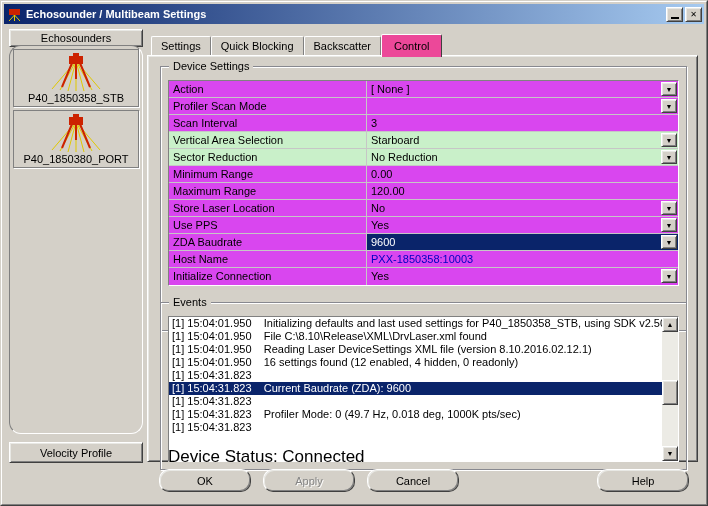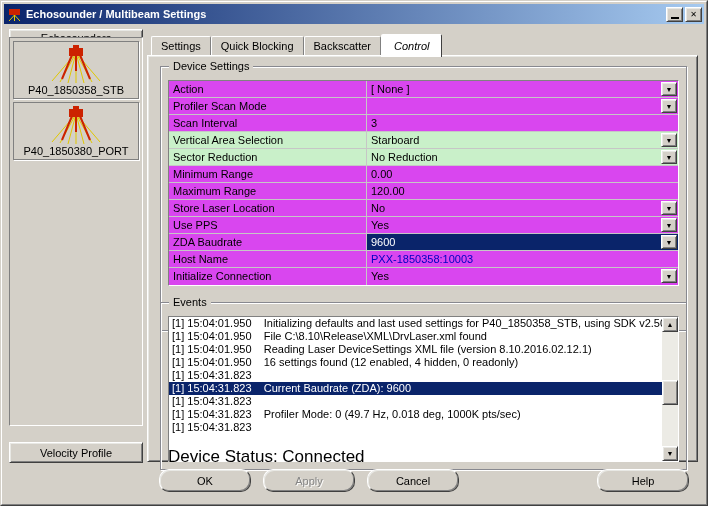--- a/index.html
+++ b/index.html
@@ -23,37 +23,37 @@
   .min-glyph { width: 8px; height: 2px; background: #000; margin-top: 7px; }
 
   
   .raised { background: #d4d0c8; border: 1px solid; border-color: #fff #404040 #404040 #fff;
     box-shadow: inset 1px 1px 0 #e8e8e4, inset -1px -1px 0 #808080; }
   .sunken { border: 1px solid; border-color: #808080 #fff #fff #808080; }
 
   
   .sb-header { position: absolute; left: 8px; top: 28px; width: 134px; height: 18px;
     display: flex; align-items: center; justify-content: center; }
-  .sb-panel { position: absolute; left: 8px; top: 36px; width: 134px; height: 389px;
-    background: #d4d0c8; padding: 3px; }
+  .sb-panel { position: absolute; left: 8px; top: 44px; width: 134px; height: 389px;
+    background: #d4d0c8; padding: 3px; border-radius: 12px; }
   .device-item { width: 126px; height: 58px; margin-bottom: 3px; background: #d4d0c8;
     border: 1px solid #808080; box-shadow: 1px 1px 0 #fff;
     display: flex; flex-direction: column; align-items: center; padding-top: 3px; }
   .device-item .dev-label { margin-top: 1px; font-size: 11px; }
   .velocity-btn { position: absolute; left: 8px; top: 441px; width: 134px; height: 21px;
     display: flex; align-items: center; justify-content: center; }
 
   
   .tabs { position: absolute; left: 150px; top: 34px; height: 20px; display: flex; align-items: flex-end; z-index: 5; }
   .tab { height: 19px; padding: 0 9px; background: #d4d0c8;
     border: 1px solid; border-color: #fff #808080 #808080 #fff; border-bottom: none;
     border-top-left-radius: 2px; border-top-right-radius: 2px;
     display: flex; align-items: center; font-size: 11px; }
   .tab.active { height: 23px; margin-bottom: -2px; padding: 0 12px; z-index: 6;
-    border-color: #fff #404040 transparent #fff; background: #ffffff; font-style: italic; }
+    border-color: #fff #404040 transparent #fff; background: #ec4899; }
 
   .tab-panel { position: absolute; left: 146px; top: 54px; width: 551px; height: 407px;
     background: #d4d0c8; border: 1px solid; border-color: #fff #404040 #404040 #fff;
     box-shadow: inset 1px 1px 0 #e8e8e4, inset -1px -1px 0 #808080; }
 
   
   .groupbox { position: absolute; border: 1px solid #87888f; box-shadow: 1px 1px 0 #fff, inset 1px 1px 0 #fff; }
   .gb-label { position: absolute; top: -7px; left: 8px; background: #d4d0c8; padding: 0 4px; font-size: 11px; }
   .gb-settings { left: 12px; top: 10px; width: 527px; height: 265px; }
   .gb-events { left: 12px; top: 246px; width: 527px; height: 168px; }

